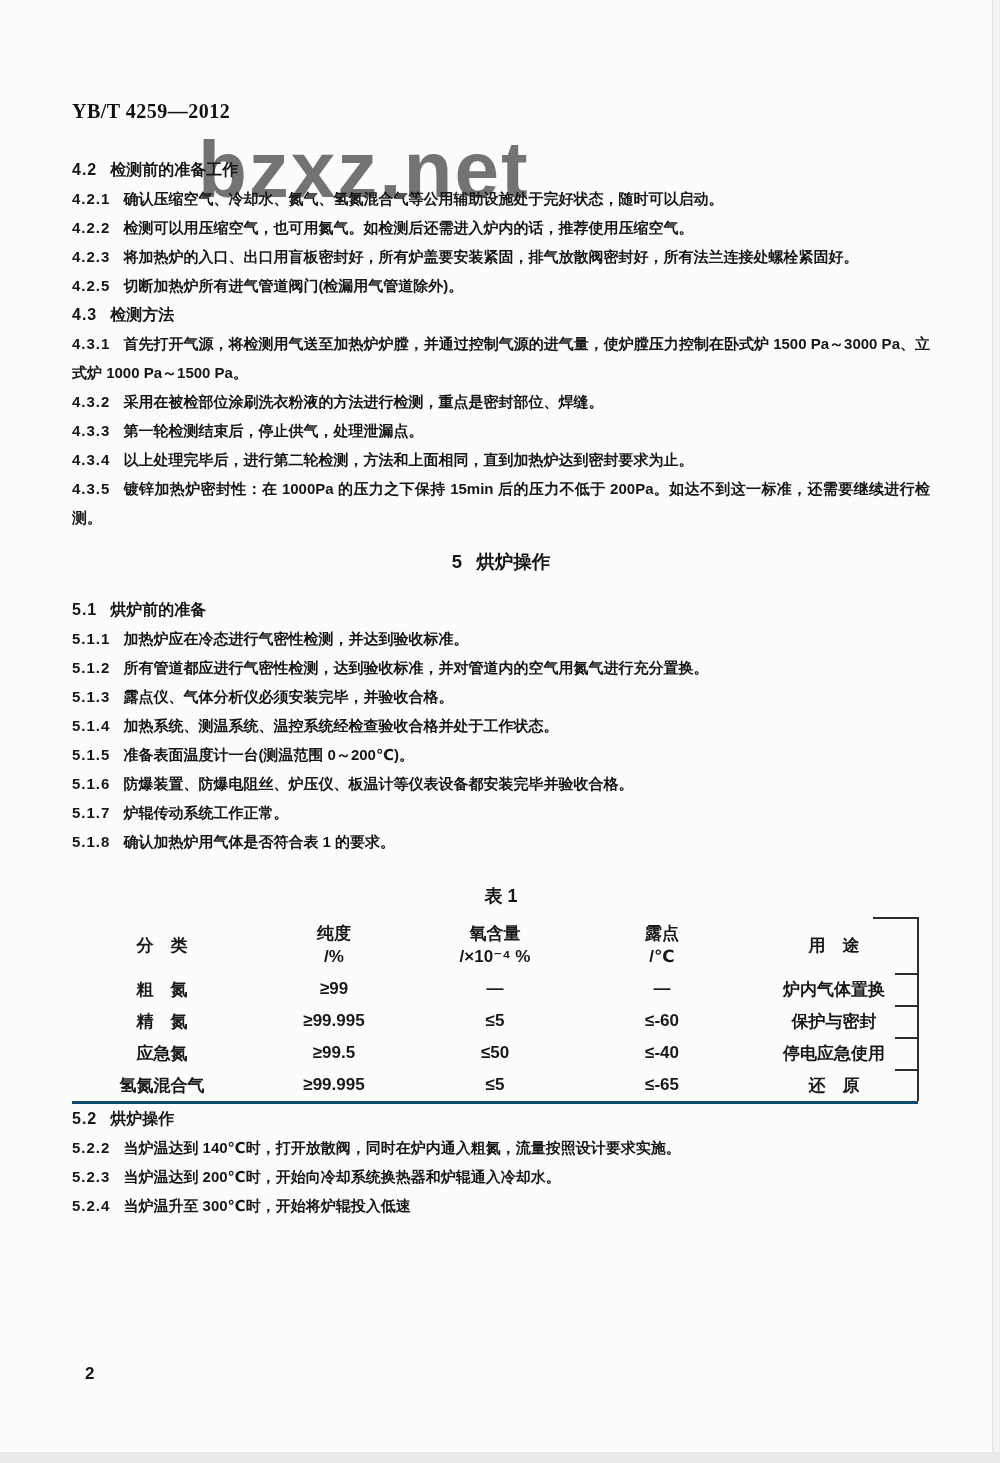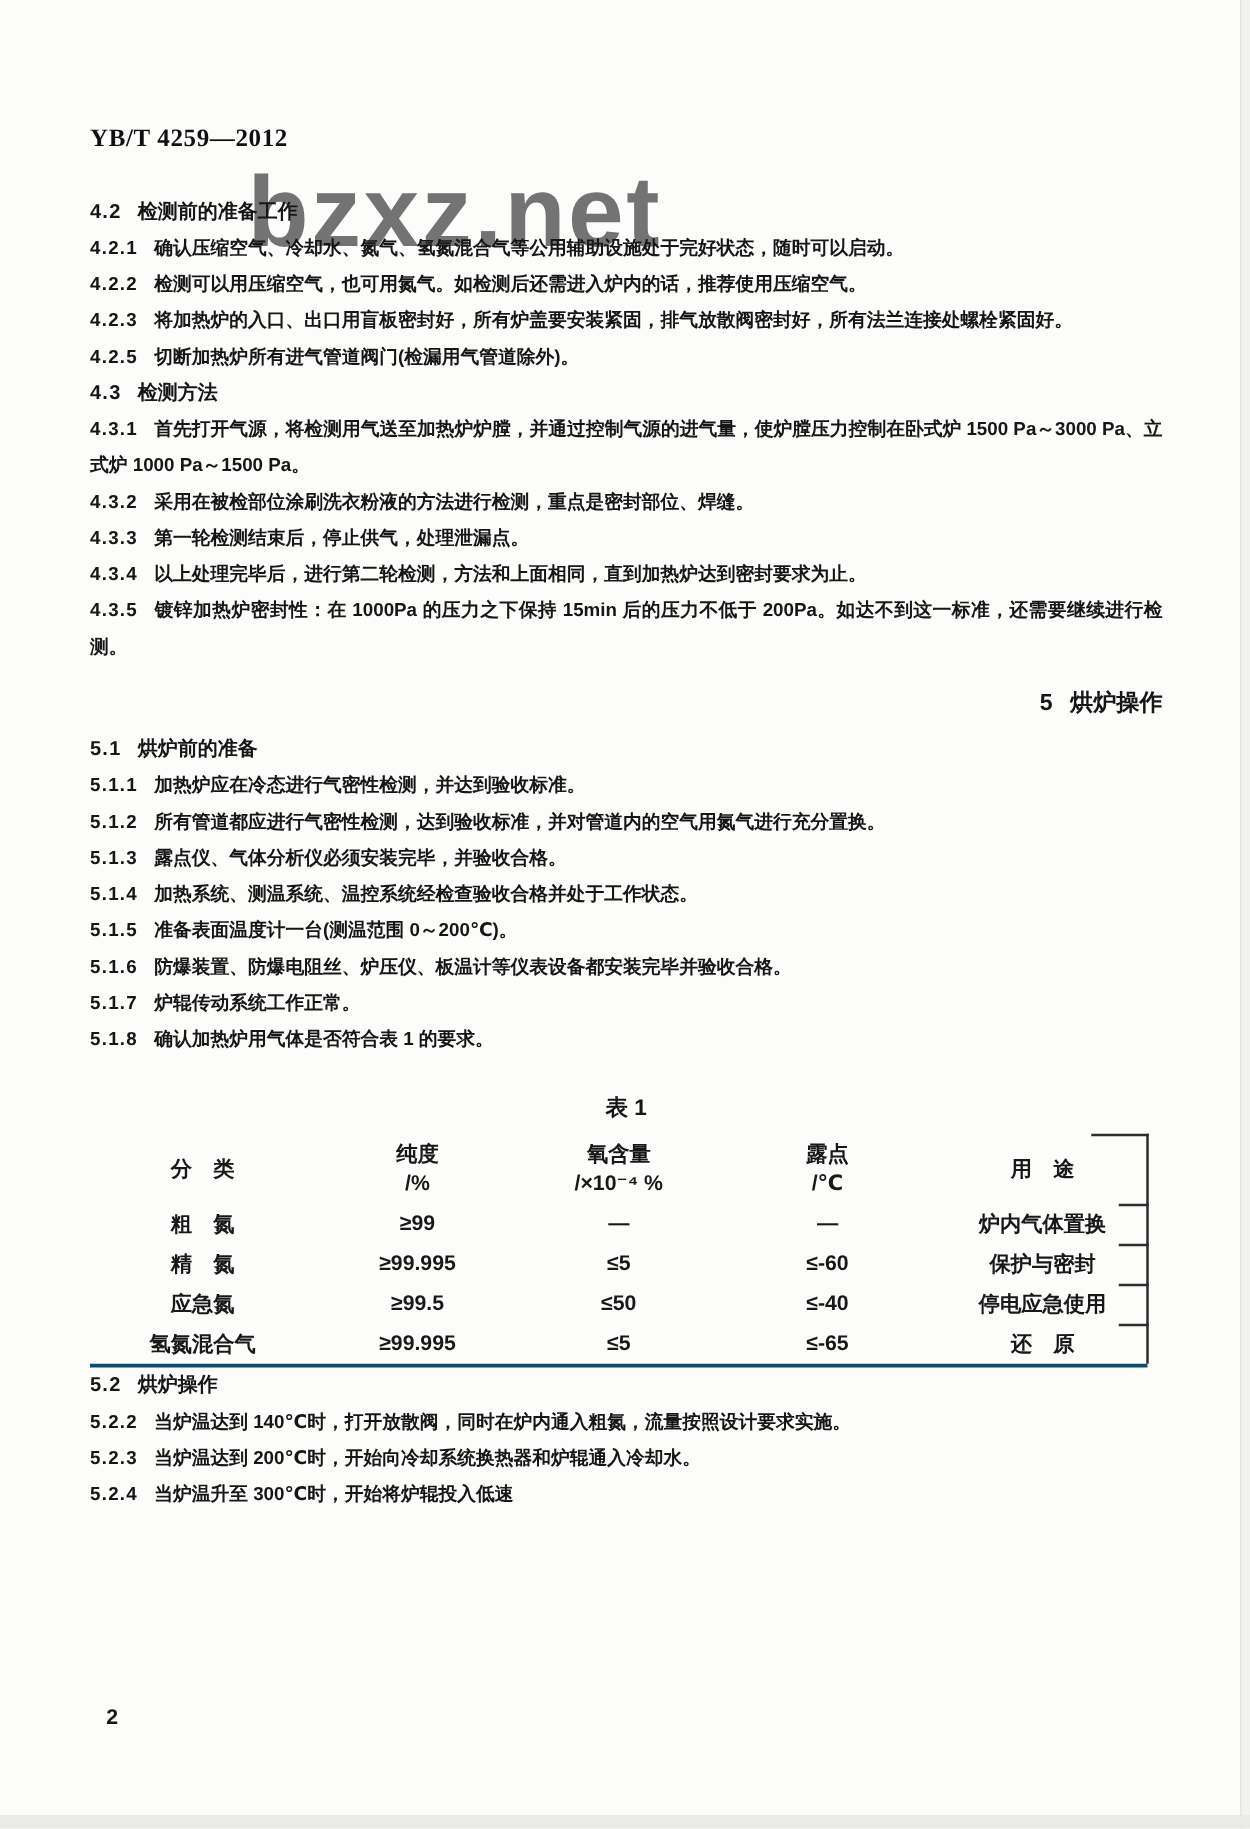--- a/index.html
+++ b/index.html
@@ -4,21 +4,21 @@
 <style>
   html,body{margin:0;padding:0;background:#fcfcfb;}
   .page{position:relative;width:1000px;height:1463px;background:#fcfcfb;overflow:hidden;
         font-family:"Liberation Sans","DejaVu Sans",sans-serif;color:#161616;}
   .watermark{position:absolute;left:198px;top:124px;z-index:0;
         font:700 80px "Liberation Sans",sans-serif;letter-spacing:2px;color:#737373;user-select:none;}
   .content{position:absolute;left:72px;width:858px;top:86px;z-index:1;}
   .doc-code{font:700 20px "Liberation Serif","DejaVu Serif",serif;letter-spacing:.5px;
         margin:14px 0 32px 0;color:#101010;}
   .para{font-size:15px;line-height:29px;text-align:justify;font-weight:600;}
-  .para.h1{margin-top:15px;margin-bottom:9px;font-weight:700;font-size:18.5px;text-align:right;}
+  .para.h1{margin-top:15px;margin-bottom:19px;font-weight:700;font-size:18.5px;text-align:center;}
   .para.h2{font-weight:700;font-size:16px;text-align:left;}
   .cnum{font-family:"Liberation Sans","DejaVu Sans",sans-serif;font-weight:700;
         margin-right:13px;letter-spacing:1px;white-space:nowrap;}
   .table-block{margin-top:26px;}
   .tbl-title{text-align:center;font-weight:700;font-size:18px;line-height:29px;margin-bottom:6px;}
   .table-wrap{position:relative;width:846px;border-bottom:3px solid #0c4a6e;}
   table{border-collapse:collapse;width:846px;table-layout:fixed;}
   th,td{font-weight:600;font-size:17px;text-align:center;padding:0;white-space:pre;color:#181818;}
   thead th{height:56px;vertical-align:middle;}
   .hdr-line{display:block;line-height:23px;}

